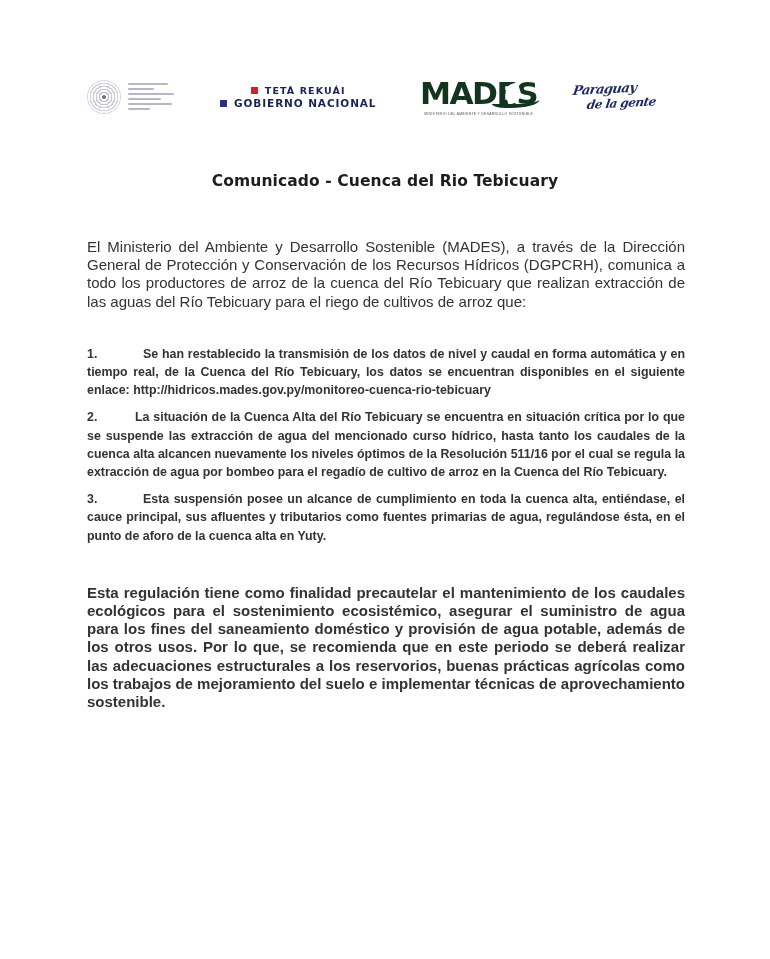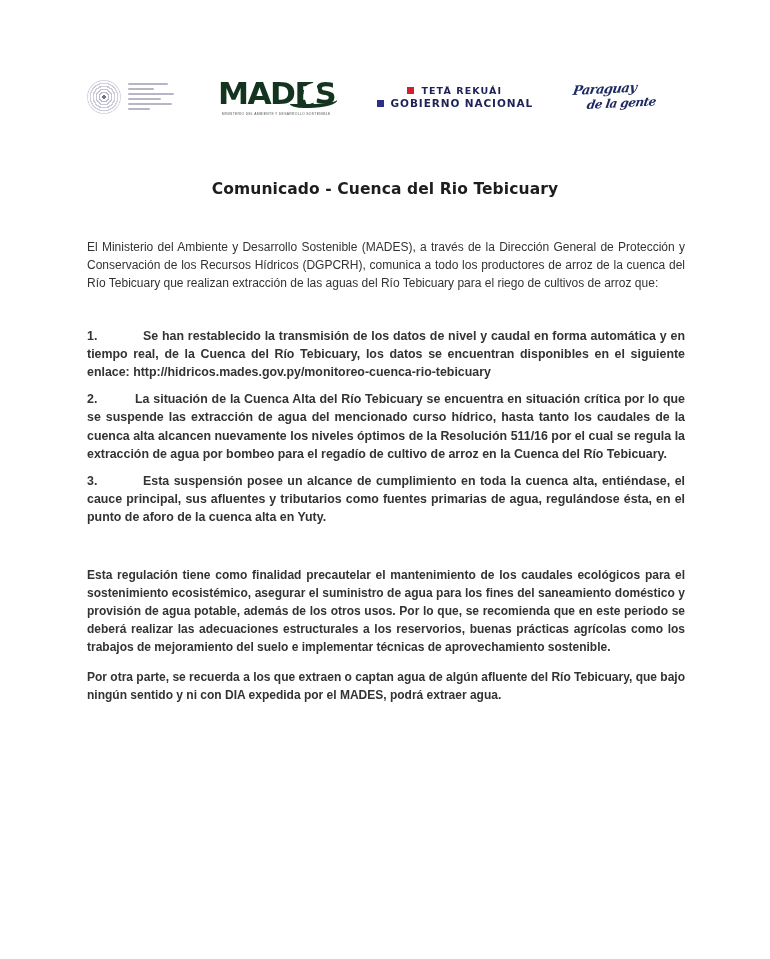--- a/index.html
+++ b/index.html
@@ -193,39 +193,39 @@
     transform-origin: left center;
   }
   .script-line.top { font-size: 13px; letter-spacing: -.6px; }
   .script-line.bot { font-size: 12px; letter-spacing: -.6px; margin-left: 14px; margin-top: 2px; }
 
   
   .doc-title {
     position: absolute;
     left: 0;
     right: 0;
-    top: 180px;
+    top: 172px;
     text-align: center;
     font-family: "DejaVu Sans", sans-serif;
     font-weight: bold;
     font-size: 15.5px;
     letter-spacing: .1px;
     color: #1d1d1d;
   }
 
   .body-text {
     position: absolute;
     left: 87px;
     top: 238px;
     width: 598px;
   }
 
   .para {
     margin: 0 0 9px 0;
-    font-size: 12px;
+    font-size: 15px;
     line-height: 18.2px;
     text-align: justify;
     color: #333333;
     text-rendering: optimizeLegibility;
   }
   .para.lead { margin-bottom: 0; }
 
   .gap-lg  { height: 34px; }
   .gap-md  { height: 30px; }
 
@@ -259,36 +259,36 @@
         <div class="sl w1"></div>
         <div class="sl w2"></div>
         <div class="sl w3"></div>
         <div class="sl w4"></div>
         <div class="sl w5"></div>
         <div class="sl w6"></div>
         <div class="seal-cap">REPUBLICA DEL PARAGUAY</div>
       </div>
     </div>
 
-    <div class="lh-block mades-wrap">
-      <div class="mades-mark">MADES<span class="leaf"></span><span class="swoosh"></span></div>
-      <div class="mades-sub">MINISTERIO DEL AMBIENTE Y DESARROLLO SOSTENIBLE</div>
-    </div>
-
     <div class="lh-block gob-wrap">
       <div class="gob-row">
         <span class="gob-dot red"></span>
         <span class="gob-text small">TETÃ REKUÁI</span>
       </div>
       <div class="gob-row">
         <span class="gob-dot blue"></span>
         <span class="gob-text">GOBIERNO NACIONAL</span>
       </div>
     </div>
 
+    <div class="lh-block mades-wrap">
+      <div class="mades-mark">MADES<span class="leaf"></span><span class="swoosh"></span></div>
+      <div class="mades-sub">MINISTERIO DEL AMBIENTE Y DESARROLLO SOSTENIBLE</div>
+    </div>
+
     <div class="lh-block script-wrap">
       <div class="script-line top">Paraguay</div>
       <div class="script-line bot">de la gente</div>
     </div>
 
   </div>
 
   <div class="doc-title">Comunicado - Cuenca del Rio Tebicuary</div>
 
   <div class="body-text">
@@ -301,18 +301,17 @@
 
     <p class="num-item"><span class="num tight">2.</span><span>La situación de la Cuenca Alta del Río Tebicuary se encuentra en situación crítica por lo que se suspende las extracción de agua del mencionado curso hídrico, hasta tanto los caudales de la cuenca alta alcancen nuevamente los niveles óptimos de la Resolución 511/16 por el cual se regula la extracción de agua por bombeo para el regadío de cultivo de arroz en la Cuenca del Río Tebicuary.</span></p>
 
     <p class="num-item"><span class="num">3.</span><span>Esta suspensión posee un alcance de cumplimiento en toda la cuenca alta, entiéndase, el cauce principal, sus afluentes y tributarios como fuentes primarias de agua, regulándose ésta, en el punto de aforo de la cuenca alta en Yuty.</span></p>
 
 
     <div class="gap-md"></div>
 
     <div class="closing">
       <p class="para">Esta regulación tiene como finalidad precautelar el mantenimiento de los caudales ecológicos para el sostenimiento ecosistémico, asegurar el suministro de agua para los fines del saneamiento doméstico y provisión de agua potable, además de los otros usos. Por lo que, se recomienda que en este periodo se deberá realizar las adecuaciones estructurales a los reservorios, buenas prácticas agrícolas como los trabajos de mejoramiento del suelo e implementar técnicas de aprovechamiento sostenible.</p>
-      <p class="para">Por otra parte, se recuerda a los que extraen o captan agua de algún afluente del Río Tebicuary, que bajo ningún sentido y ni con DIA expedida por el MADES, podrá extraer agua.</p>
     </div>
 
   </div>
 
 </div>
 
 </body></html>

